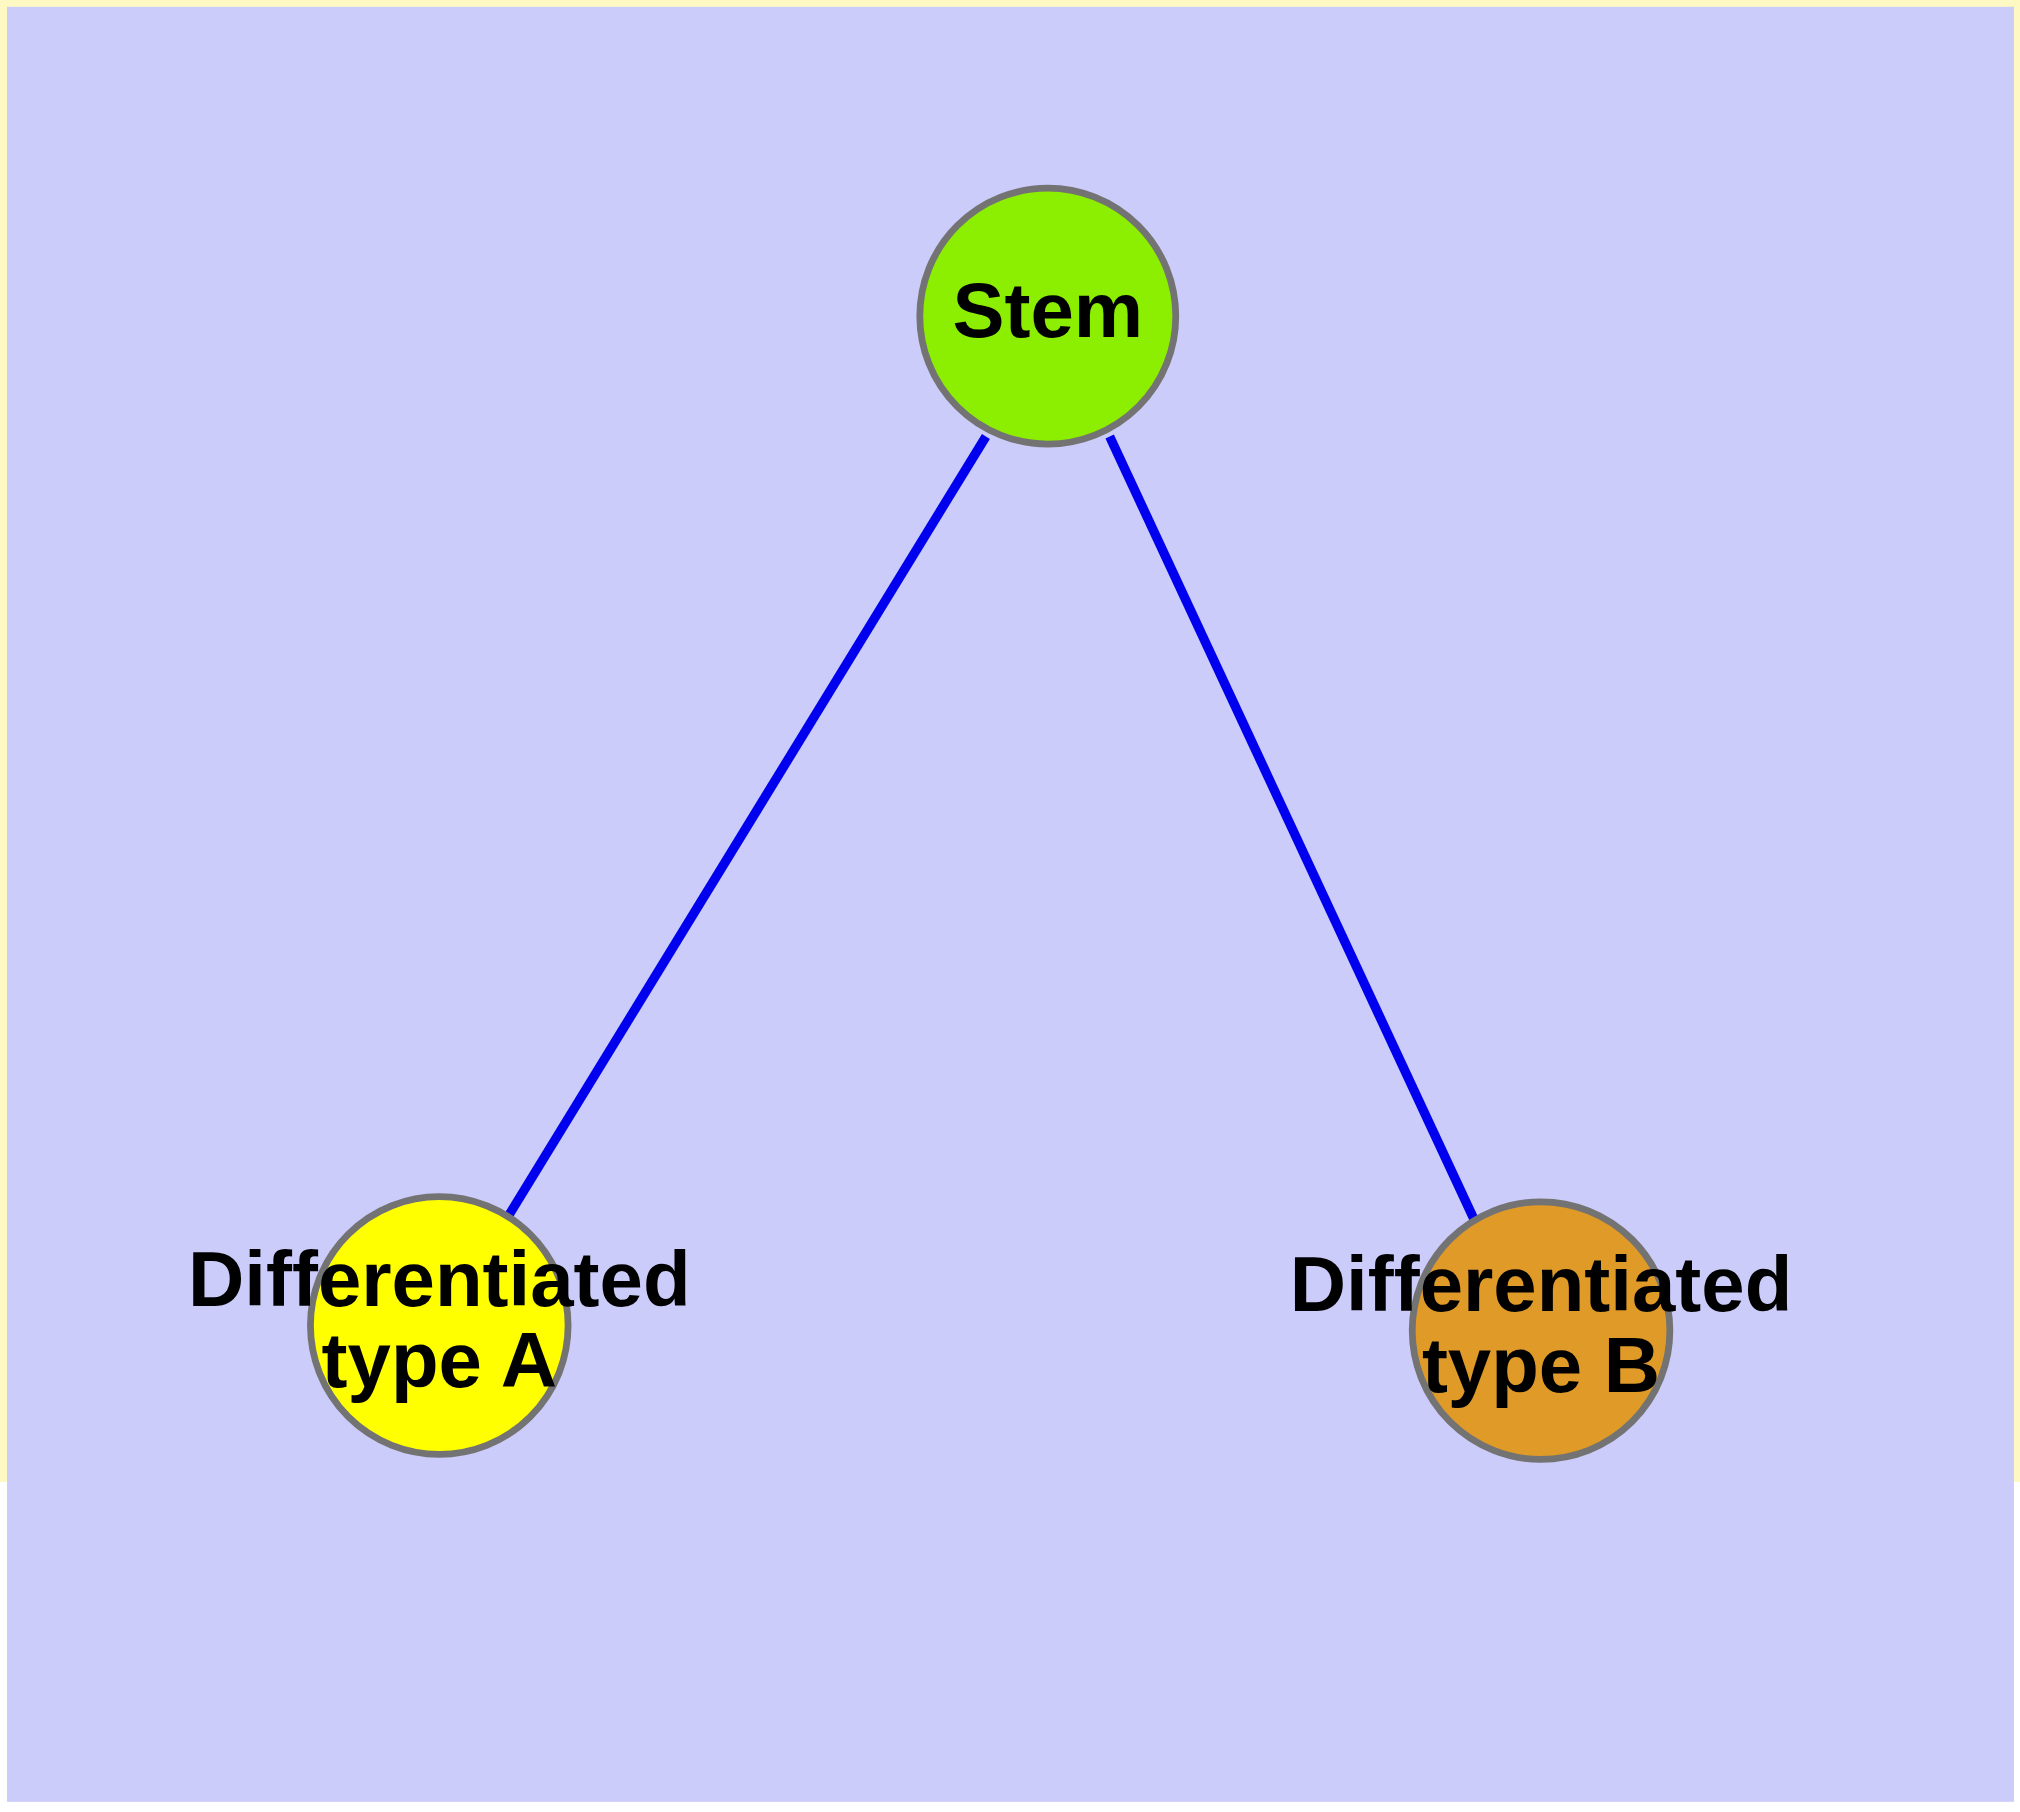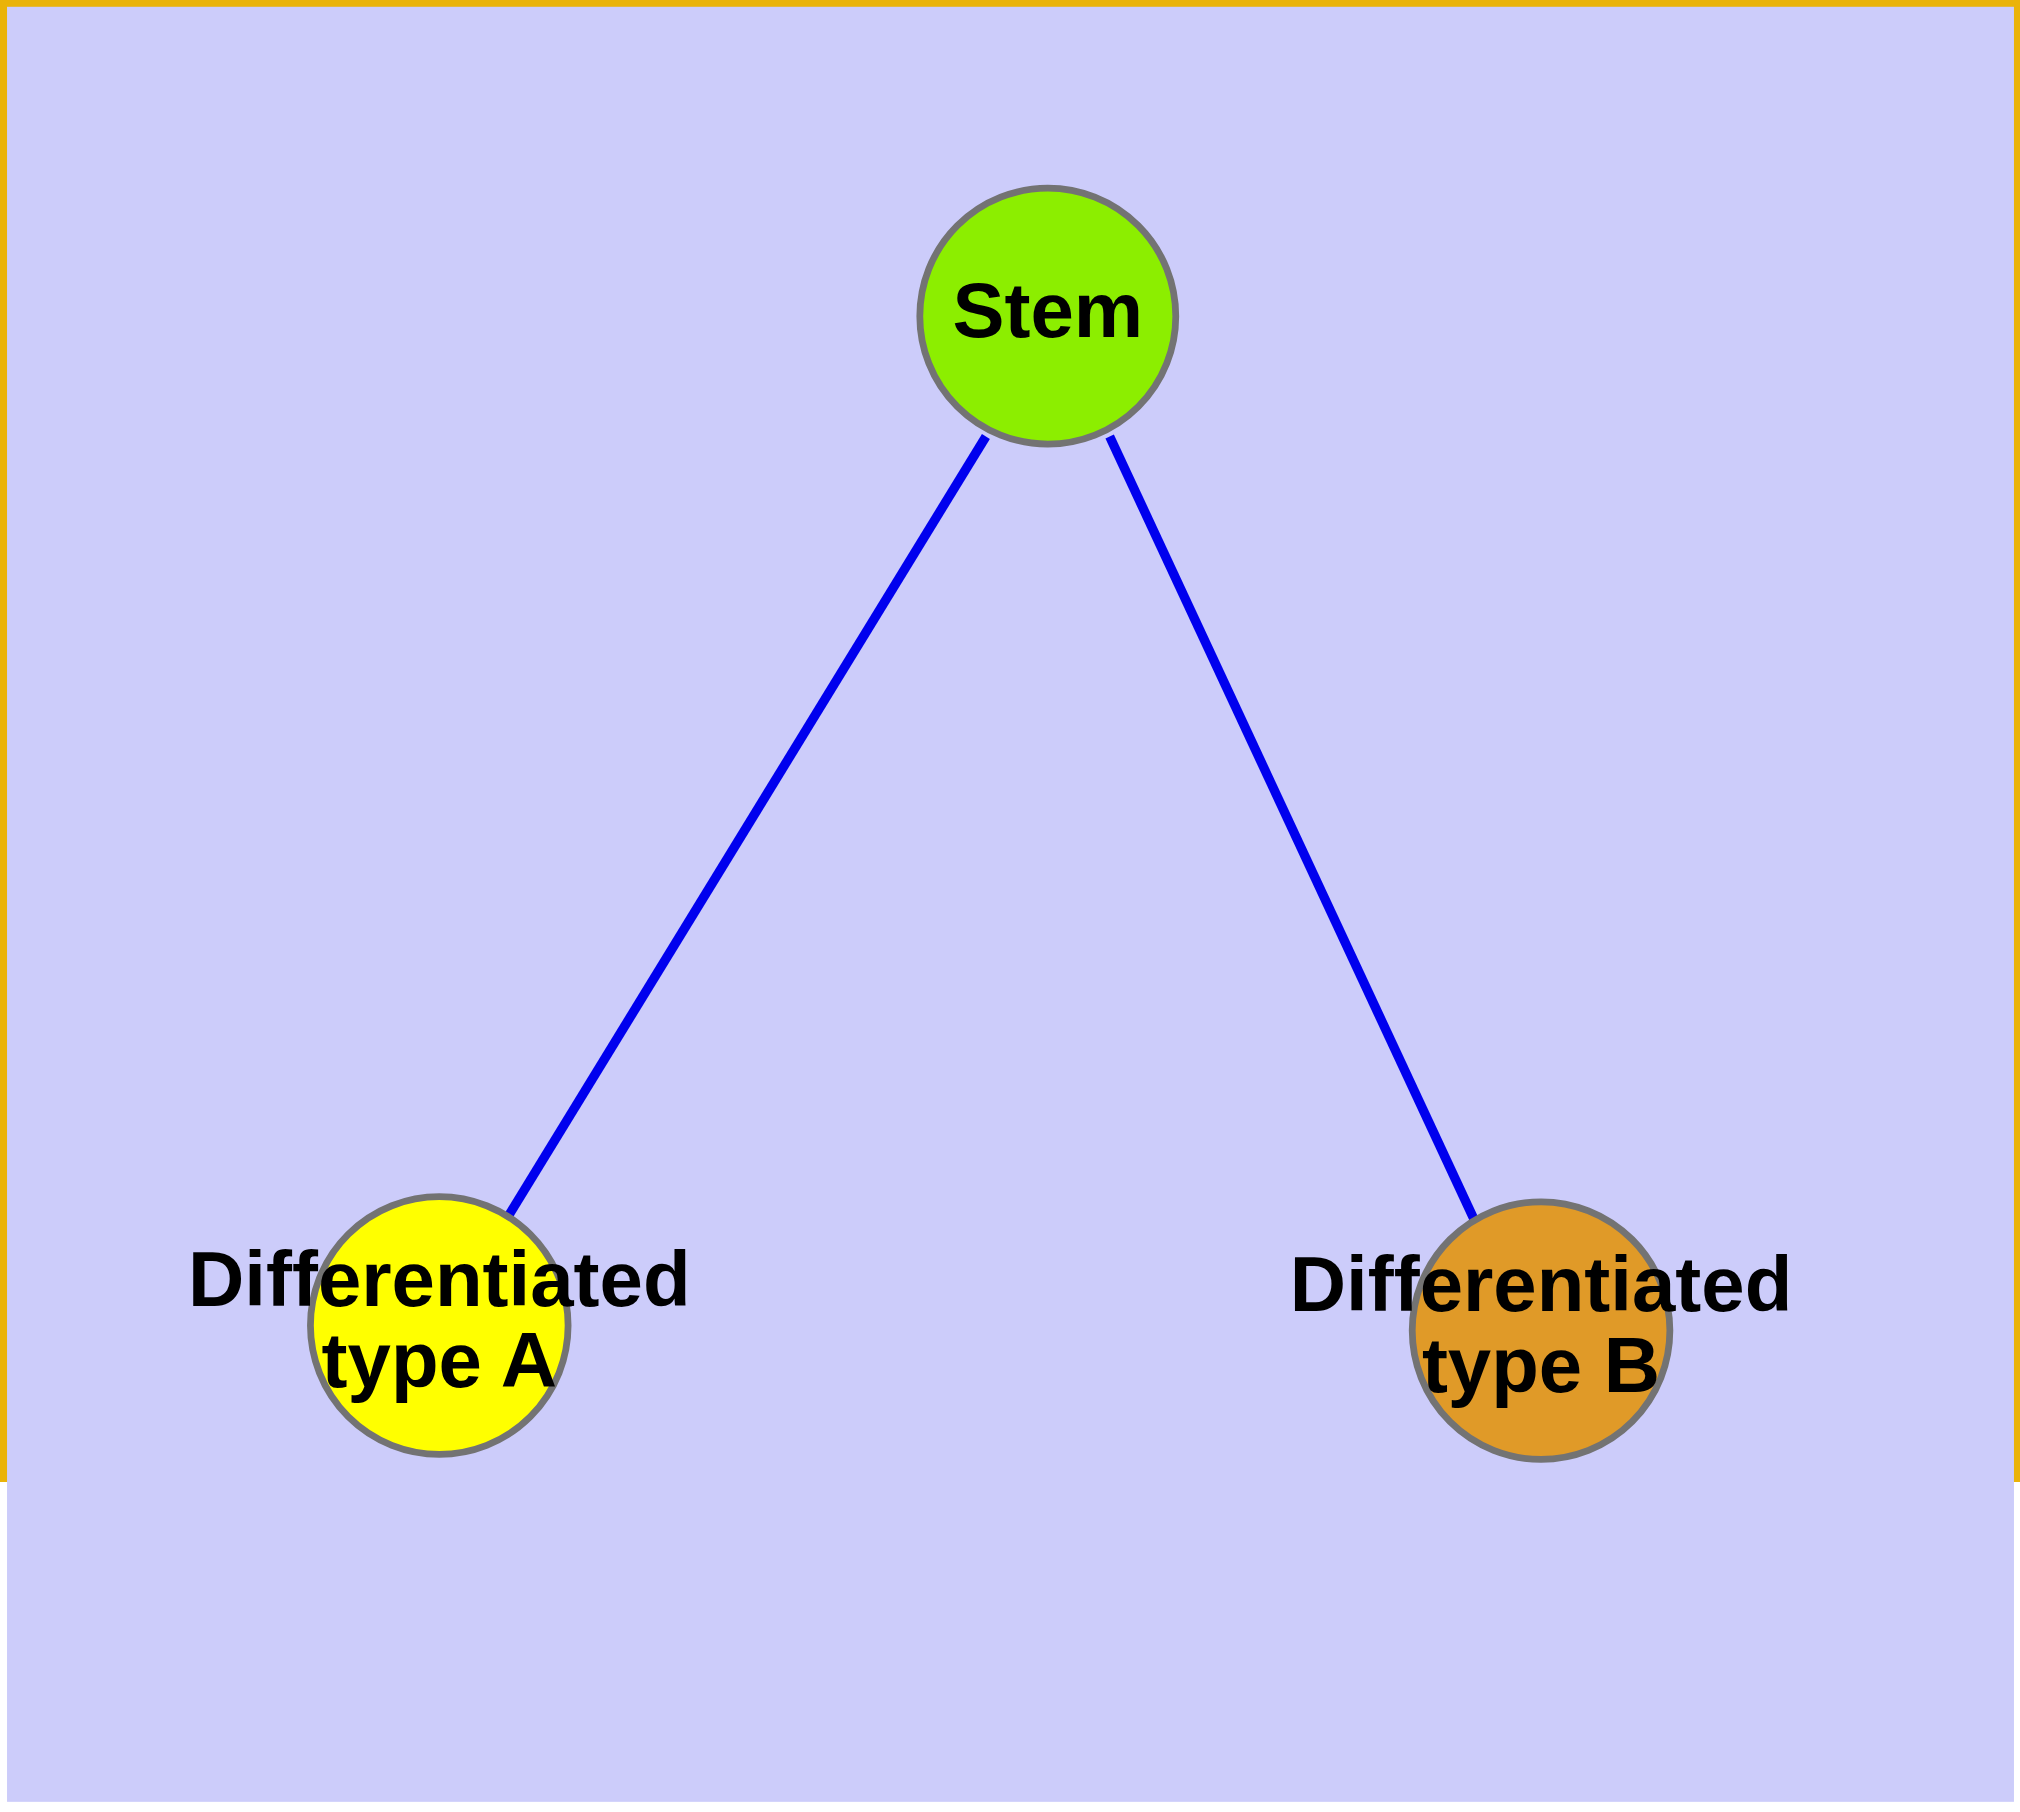--- a/index.html
+++ b/index.html
@@ -31,21 +31,21 @@
     font-family: "Liberation Sans", sans-serif;
     font-weight: bold;
     fill: #000000;
     text-anchor: middle;
     dominant-baseline: middle;
   }
 </style>
 </head>
 <body style="width: 2021px; height: 1812px;">
 
-<div id="canvas" style="width: 2021px; height: 1482px; background: #eab308;">
+<div id="canvas" style="width: 2021px; height: 1482px; background: #fef9c3;">
   <svg id="graph-svg" viewBox="0 0 2384 2138" xmlns="http://www.w3.org/2000/svg" style="width: 2021px; height: 1812px;">
     <rect id="plot-bg" x="8" y="8" width="2368" height="2118" fill="#ccccfa"></rect>
     <g id="edges-group">
         <line x1="1163" y1="515" x2="600" y2="1434" stroke="#0000ee" stroke-width="11" stroke-linecap="butt"></line>
         <line x1="1309" y1="515" x2="1740" y2="1441" stroke="#0000ee" stroke-width="11" stroke-linecap="butt"></line>
       </g>
     <g id="nodes-group">
         <g>
           <circle cx="1236" cy="373" r="151" fill="#8cee00" stroke="#737373" stroke-width="8"></circle>
           <text class="node-label" x="1236" y="373" font-size="92" fill="#000000"><tspan x="1236" dy="0">Stem</tspan></text>

